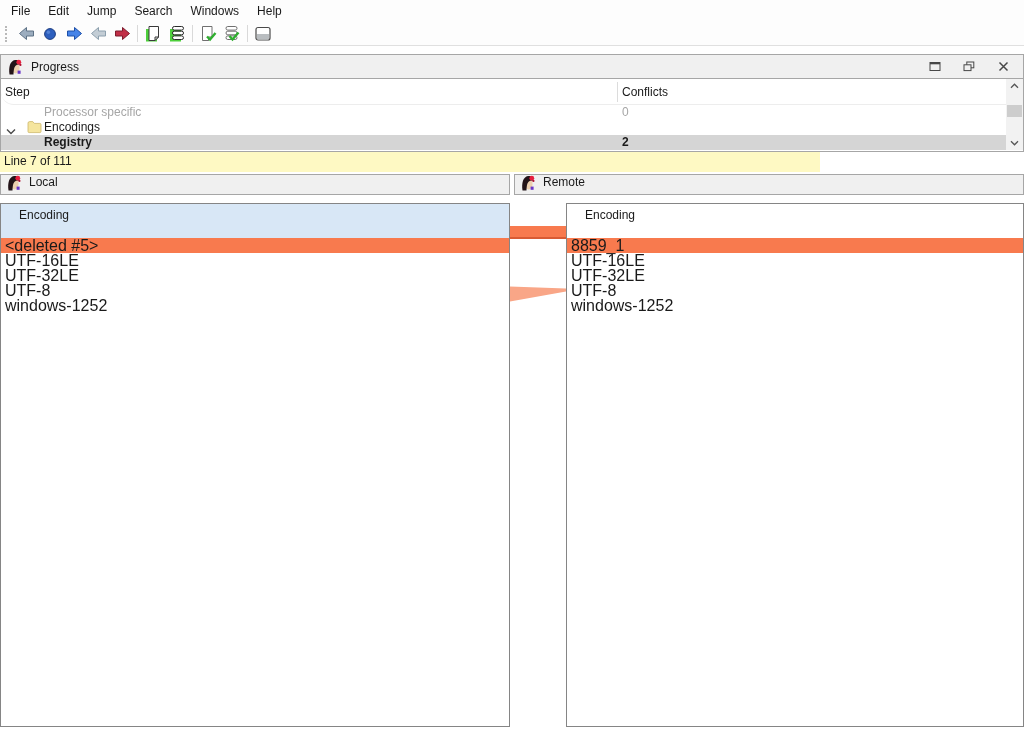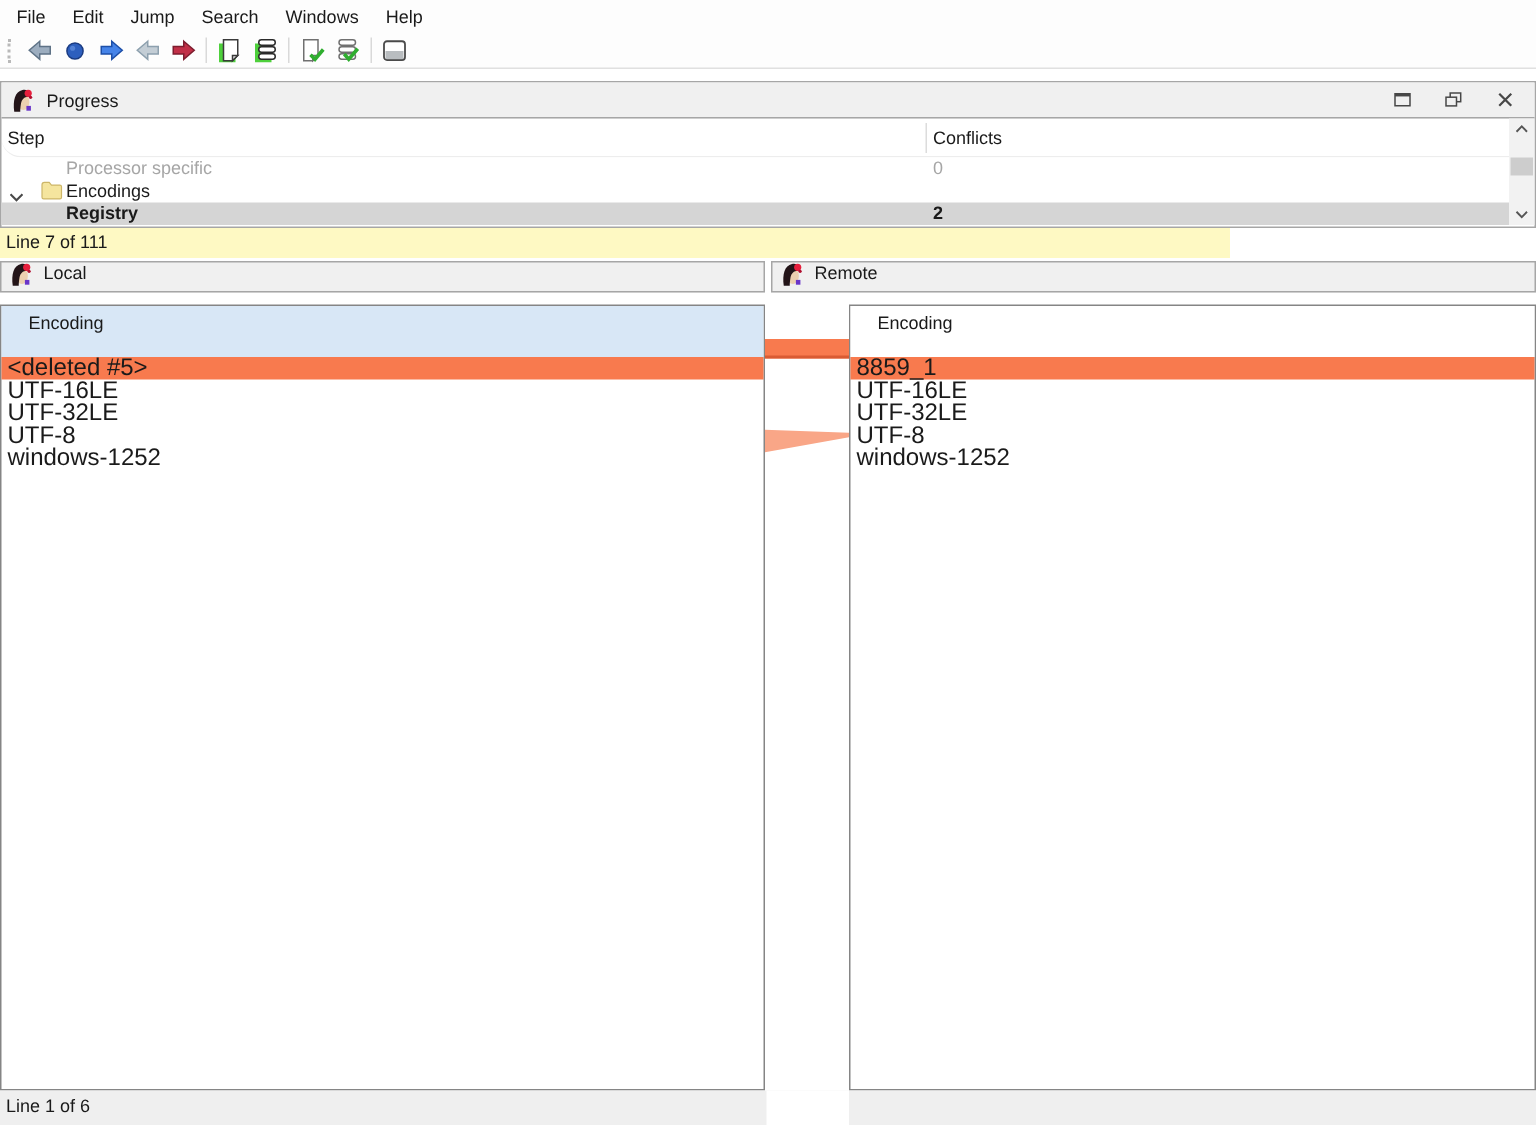--- a/index.html
+++ b/index.html
@@ -273,18 +273,15 @@
     <div class="pane right">
       <div class="pane-header">Encoding</div>
       <div class="lrow strong">8859_1</div>
       <div class="lrow">UTF-16LE</div>
       <div class="lrow">UTF-32LE</div>
       <div class="lrow">UTF-8</div>
       <div class="lrow">windows-1252</div>
     </div>
   </div>
 
-  <div class="status2">
-    <span>Line 1 of 6</span>
-  </div>
   <div class="gutter-ext"></div>
 
 </div>
 
 </body></html>

